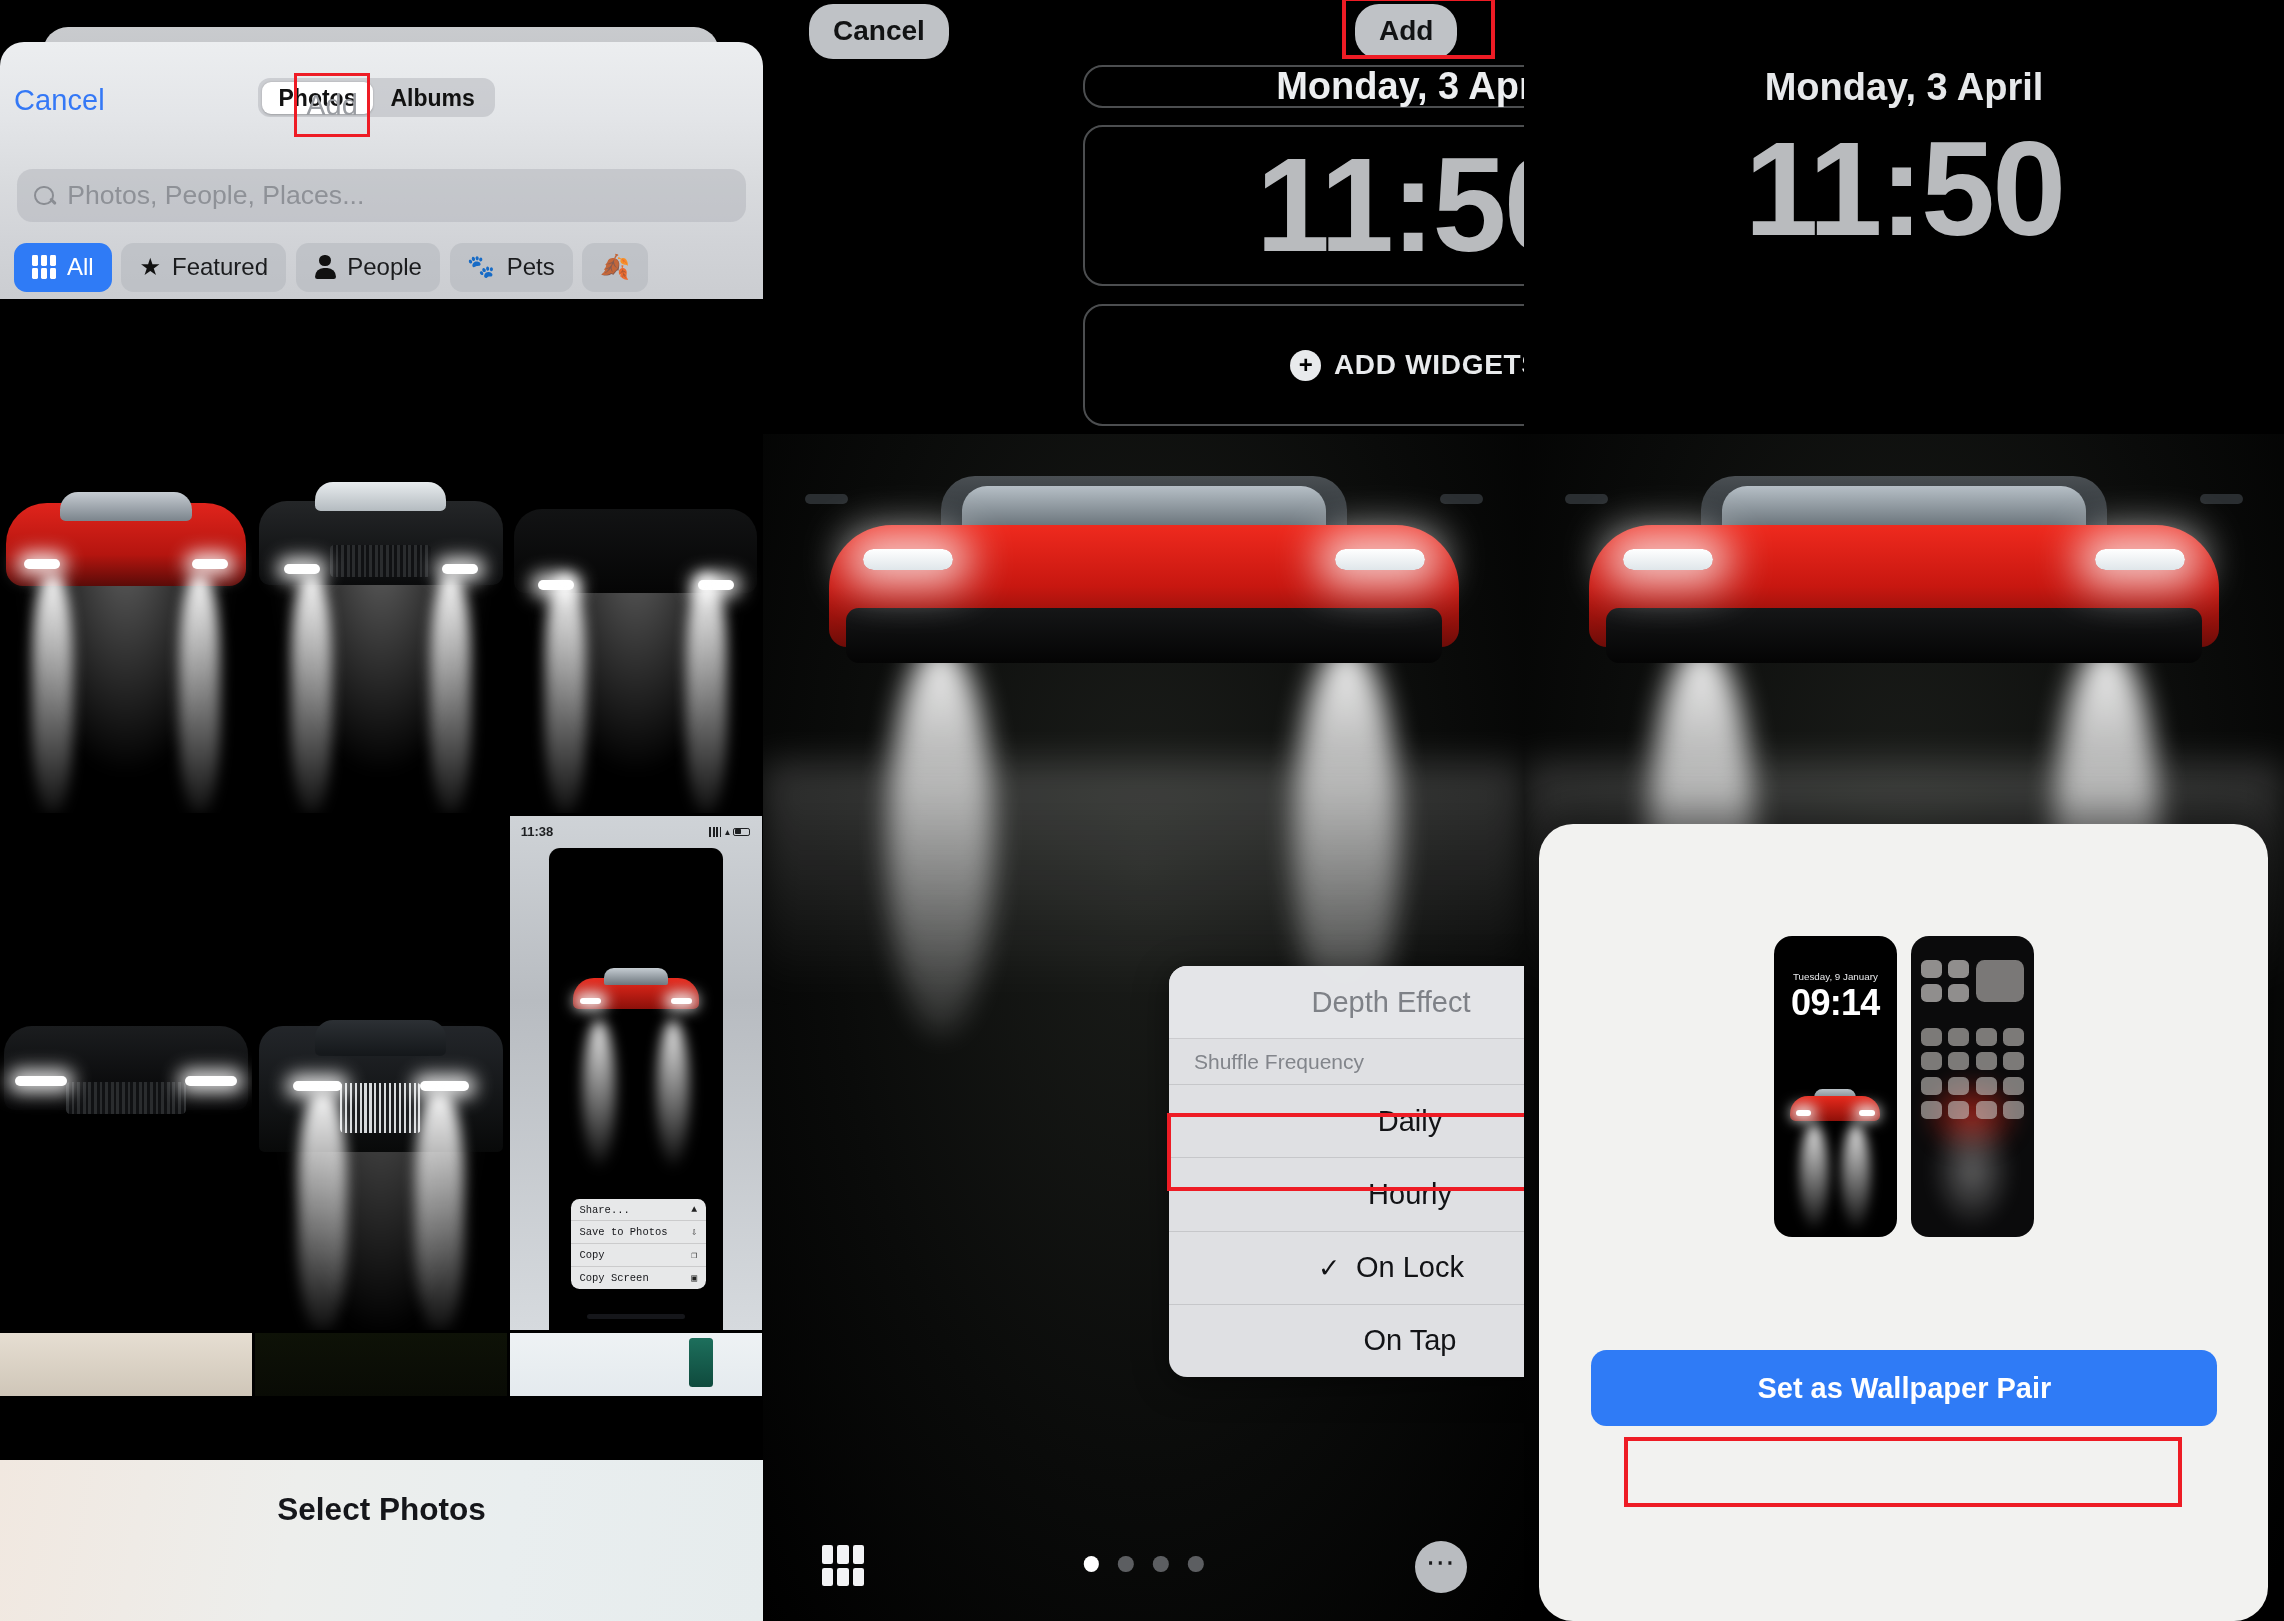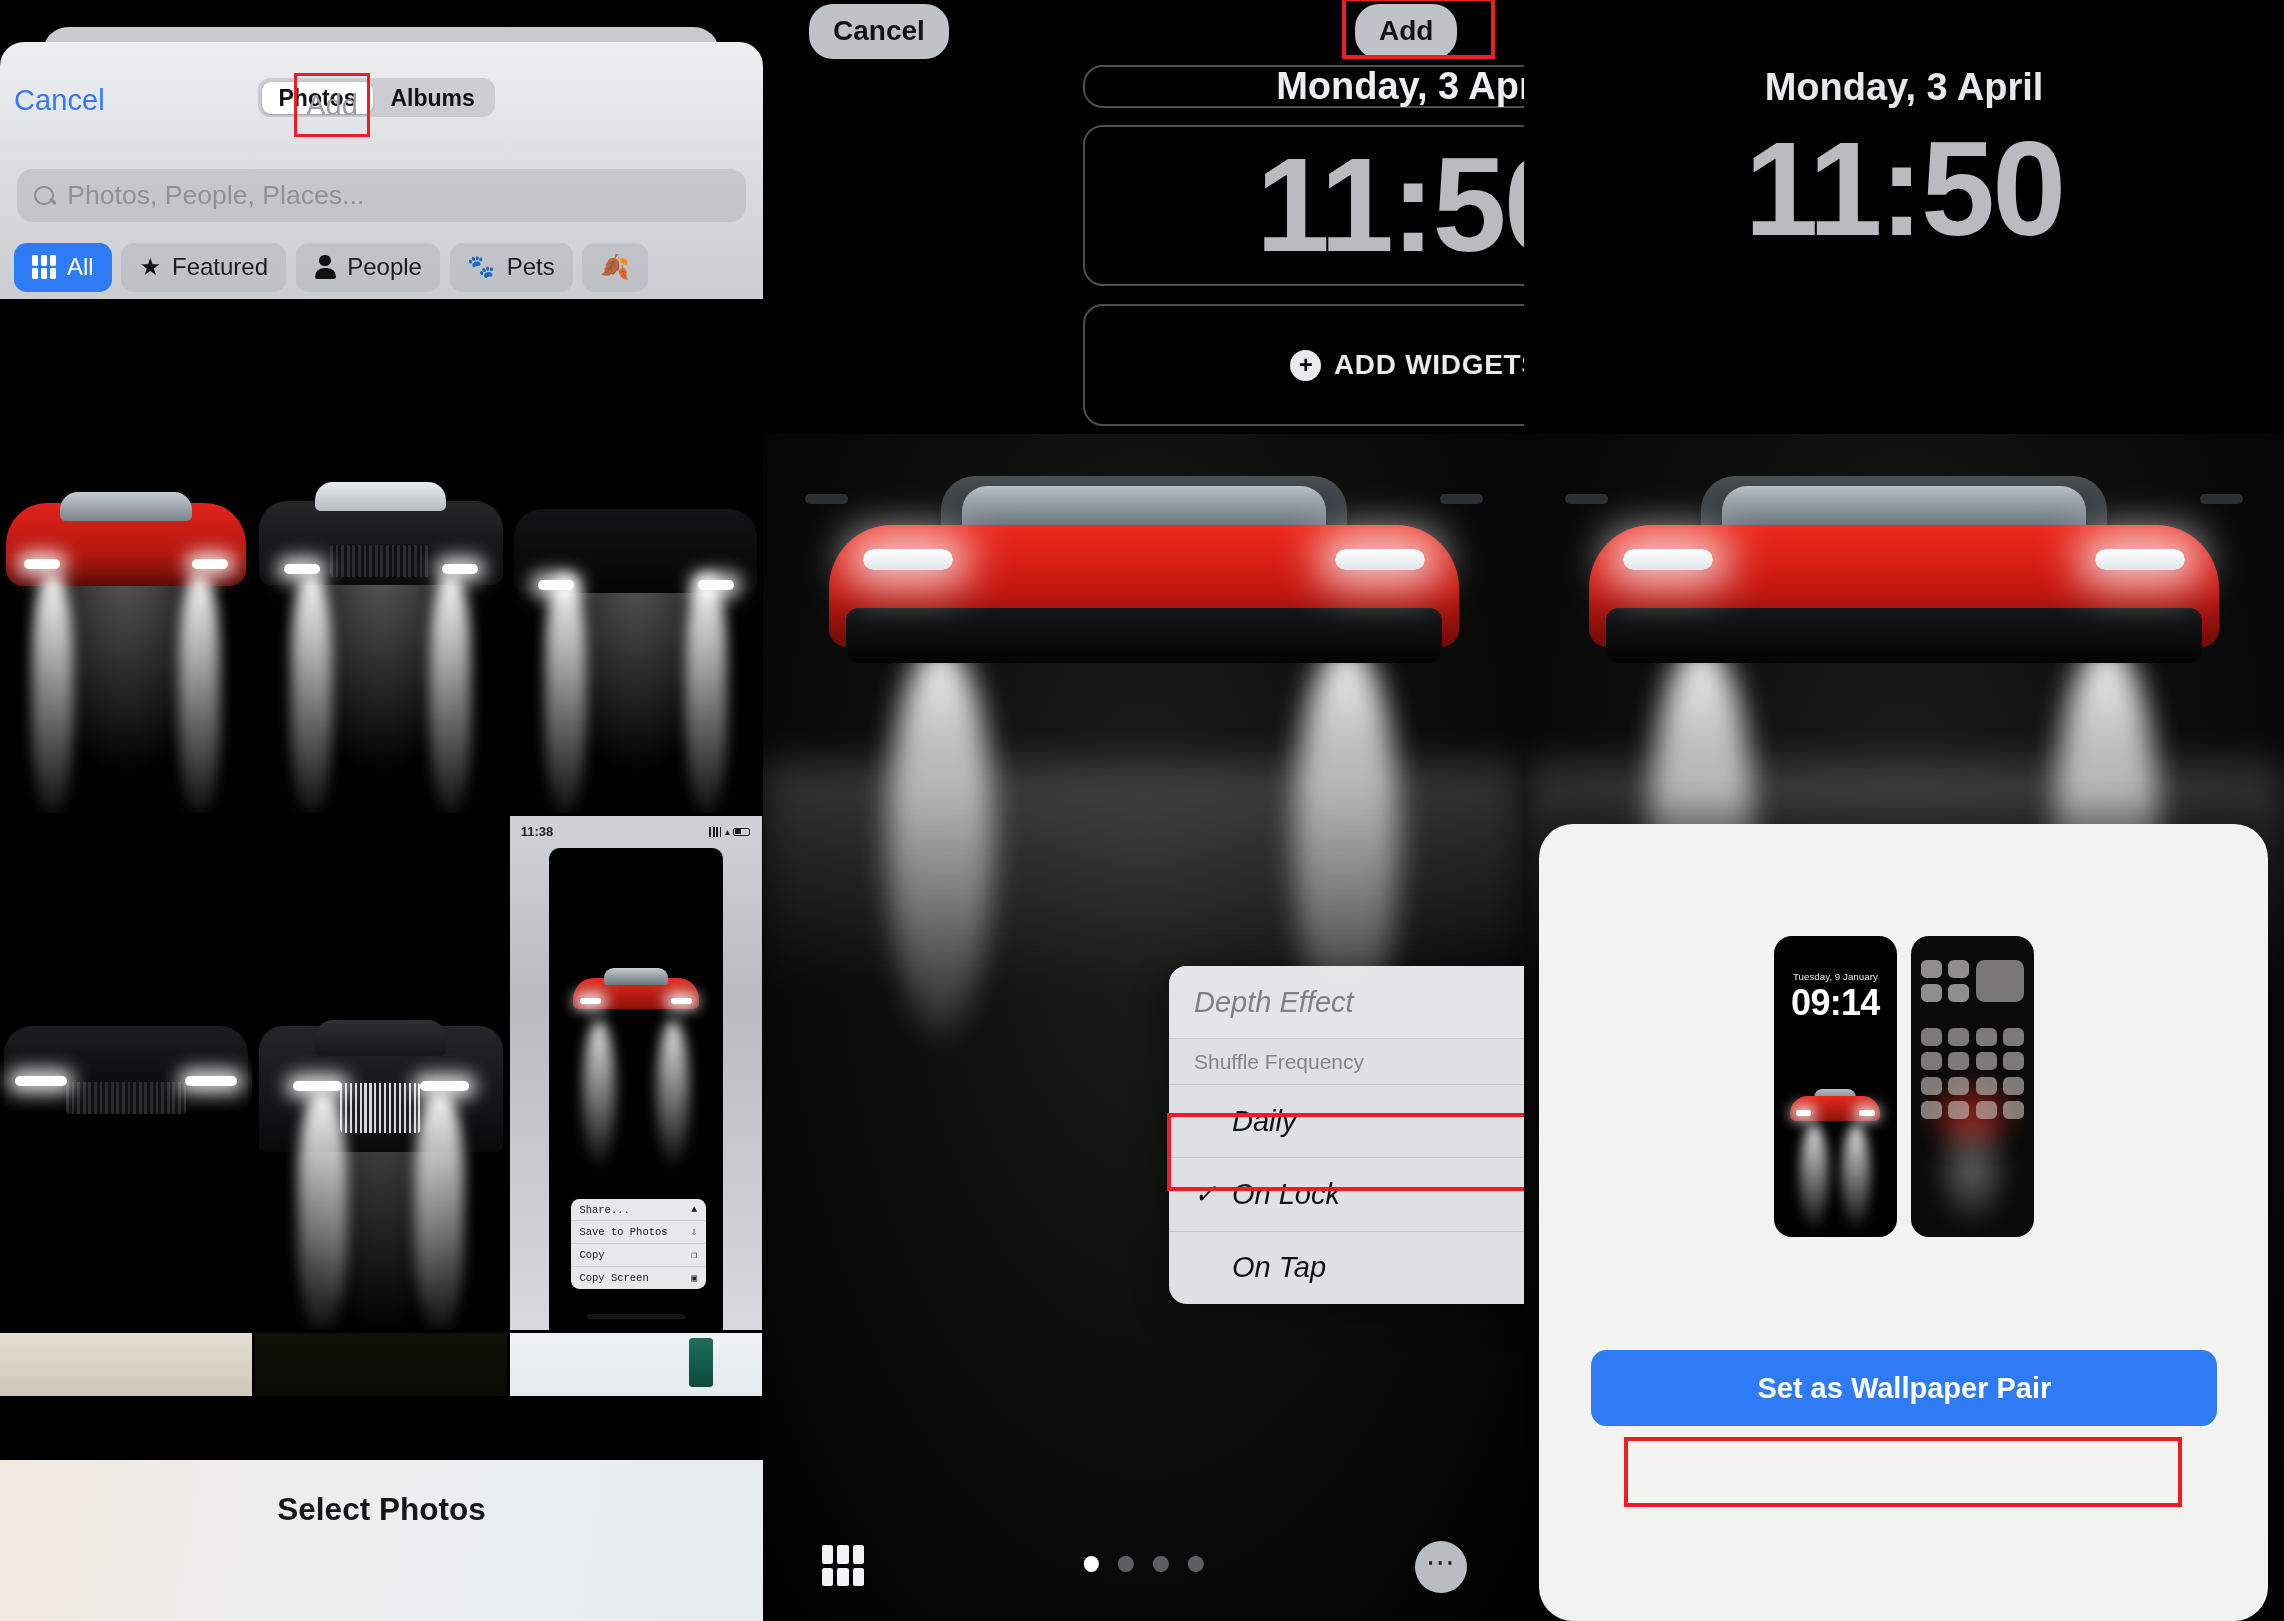--- a/index.html
+++ b/index.html
@@ -245,21 +245,21 @@
   }
 
   .ctxmenu{
     position:absolute; left:406px; top:966px; width:444px;
     background:rgba(232,233,236,.96); border-radius:18px; overflow:hidden;
     box-shadow:0 7px 35px rgba(0,0,0,.45); z-index:9;
   }
   .ctxmenu .row{
     padding:19.6px 25px; font-size:29px; color:#121316;
     border-bottom:0.7px solid rgba(0,0,0,.11);
-    display:flex; align-items:center; justify-content:flex-start;font-style:italic;
+    display:flex; align-items:center; justify-content:center;
   }
   .ctxmenu .row:last-child{ border-bottom:none; }
   .ctxmenu .row.dim{ color:#7e8187; background:rgba(228,229,232,.9); }
   .ctxmenu .hdr{
     padding:11.2px 25px 9.8px; font-size:21px; color:#82858b;
     background:rgba(222,223,227,.92);
     border-bottom:0.7px solid rgba(0,0,0,.11);
   }
   .ctxmenu .row .lead{ display:flex; align-items:center; gap:17px; }
   .ctxmenu .chk{ width:21px; font-size:26.6px; color:#121316; }
@@ -552,20 +552,26 @@
       </div>
       <div class="hdr">Shuffle Frequency</div>
       <div class="row">
         <span class="lead">
             <span class="chk"></span>
         <span>Daily</span>
           </span>
       </div>
       <div class="row">
         <span class="lead">
+            <span class="chk"></span>
+        <span>Hourly</span>
+          </span>
+      </div>
+      <div class="row">
+        <span class="lead">
             <span class="chk">✓</span>
         <span>On Lock</span>
           </span>
       </div>
       <div class="row">
         <span class="lead">
             <span class="chk"></span>
         <span>On Tap</span>
           </span>
       </div>

